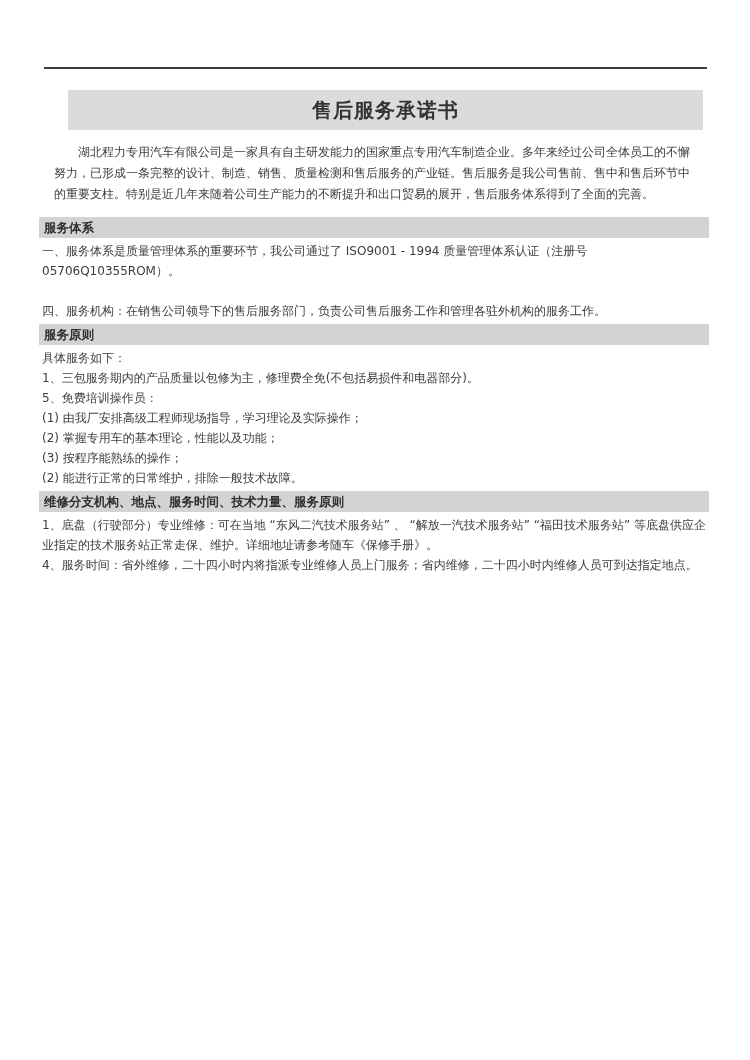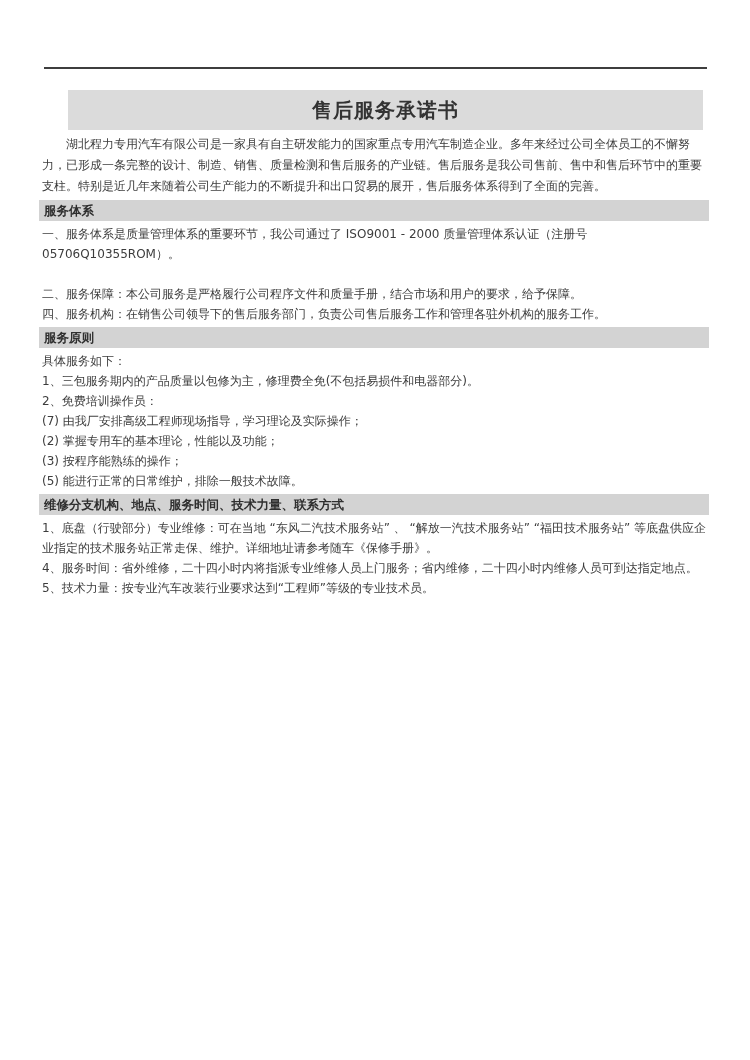--- a/index.html
+++ b/index.html
@@ -8,21 +8,21 @@
     font-family: "DejaVu Sans", "Liberation Sans", sans-serif;
     color: #3c3c3c; overflow: hidden;
   }
   .rule { height: 2px; background: #3e3e3e; margin: 67px 43px 0 44px; }
   .title-bar {
     background: #dbdbdb; height: 40px; margin: 21px 47px 0 68px;
     display: flex; align-items: center; justify-content: center;
   }
   .title-bar span { font-size: 20px; font-weight: bold; color: #333333; letter-spacing: 1px; }
   .content { margin: 4px 43px 0 42px; font-size: 12px; line-height: 20px; }
-  .intro { margin: 0; text-indent: 2em; line-height: 21px; }
+  .intro { margin: 12px; text-indent: 2em; line-height: 21px; }
   .sec-bar {
     background: #d3d3d3; font-weight: bold; color: #2f2f2f;
     font-size: 12.5px; line-height: 19px; min-height: 19px;
     padding: 1px 20px 1px 5px; margin: 3px -2px 3px -3px;
   }
   .line { min-height: 20px; line-height: 20px; }
   .section { margin: 0; }
 </style>
 </head>
 <body>
@@ -32,37 +32,35 @@
 
   <div class="title-bar">
     <span>售后服务承诺书</span>
   </div>
 
   <div class="content">
     <p class="intro">湖北程力专用汽车有限公司是一家具有自主研发能力的国家重点专用汽车制造企业。多年来经过公司全体员工的不懈努力，已形成一条完整的设计、制造、销售、质量检测和售后服务的产业链。售后服务是我公司售前、售中和售后环节中的重要支柱。特别是近几年来随着公司生产能力的不断提升和出口贸易的展开，售后服务体系得到了全面的完善。</p>
 
     <div class="section">
       <div class="sec-bar">服务体系</div>
-      <div class="line">一、服务体系是质量管理体系的重要环节，我公司通过了 ISO9001 - 2000 质量管理体系认证（注册号 05706Q10355ROM）。</div>
+      <div class="line">一、服务体系是质量管理体系的重要环节，我公司通过了 ISO9001 - 1994 质量管理体系认证（注册号 05706Q10355ROM）。</div>
       <div class="line"></div>
-      <div class="line">二、服务保障：本公司服务是严格履行公司程序文件和质量手册，结合市场和用户的要求，给予保障。</div>
       <div class="line">四、服务机构：在销售公司领导下的售后服务部门，负责公司售后服务工作和管理各驻外机构的服务工作。</div>
     </div>
 
     <div class="section">
       <div class="sec-bar">服务原则</div>
       <div class="line">具体服务如下：</div>
       <div class="line">1、三包服务期内的产品质量以包修为主，修理费全免(不包括易损件和电器部分)。</div>
-      <div class="line">2、免费培训操作员：</div>
-      <div class="line">(7) 由我厂安排高级工程师现场指导，学习理论及实际操作；</div>
+      <div class="line">5、免费培训操作员：</div>
+      <div class="line">(1) 由我厂安排高级工程师现场指导，学习理论及实际操作；</div>
       <div class="line">(2) 掌握专用车的基本理论，性能以及功能；</div>
       <div class="line">(3) 按程序能熟练的操作；</div>
-      <div class="line">(5) 能进行正常的日常维护，排除一般技术故障。</div>
+      <div class="line">(2) 能进行正常的日常维护，排除一般技术故障。</div>
     </div>
 
     <div class="section">
-      <div class="sec-bar">维修分支机构、地点、服务时间、技术力量、联系方式</div>
+      <div class="sec-bar">维修分支机构、地点、服务时间、技术力量、服务原则</div>
       <div class="line">1、底盘（行驶部分）专业维修：可在当地 “东风二汽技术服务站” 、 “解放一汽技术服务站” “福田技术服务站” 等底盘供应企业指定的技术服务站正常走保、维护。详细地址请参考随车《保修手册》。</div>
       <div class="line">4、服务时间：省外维修，二十四小时内将指派专业维修人员上门服务；省内维修，二十四小时内维修人员可到达指定地点。</div>
-      <div class="line">5、技术力量：按专业汽车改装行业要求达到“工程师”等级的专业技术员。</div>
     </div>
   </div>
 </div>
 
 </body></html>

